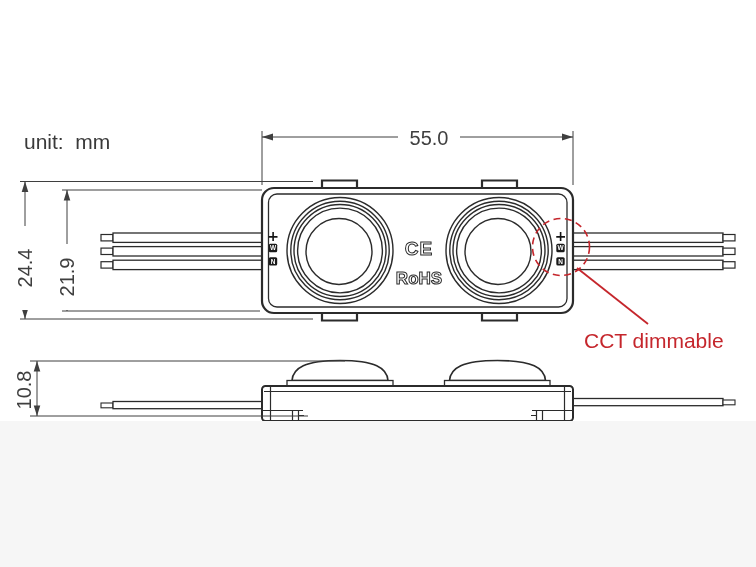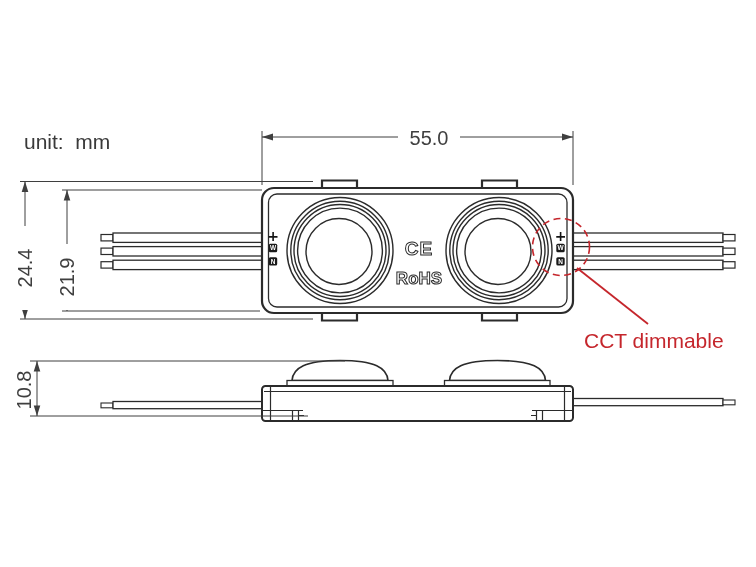--- a/index.html
+++ b/index.html
@@ -1,16 +1,16 @@
 <!DOCTYPE html>
 <html style="--line: #2b2b2b; --dim: #3f3f3f; --red: #c5262c; --bg: #ffffff;"><head>
 <meta charset="utf-8">
 <style>
   html,body{margin:0;padding:0;background:#f6f6f6;}
-  .stage{position:relative;width:756px;height:567px;background:var(--bg,#fff);overflow:hidden;
+  .stage{position:relative;width:756px;height:421px;background:var(--bg,#fff);overflow:hidden;
          font-family:"Liberation Sans", sans-serif;}
   svg{display:block;}
   
   .ln   {stroke:var(--line,#2b2b2b);fill:none;}
   .lnf  {stroke:var(--line,#2b2b2b);fill:#ffffff;}
   .dim  {stroke:var(--dim,#474747);fill:none;stroke-width:1;}
   .dimf {fill:var(--dim,#474747);stroke:none;}
   .mask {fill:#ffffff;stroke:none;}
   .dtxt {fill:var(--dim,#3d3d3d);font:20px "Liberation Sans",sans-serif;}
   .unit {fill:#3a3a3a;font:21px "Liberation Sans",sans-serif;}

